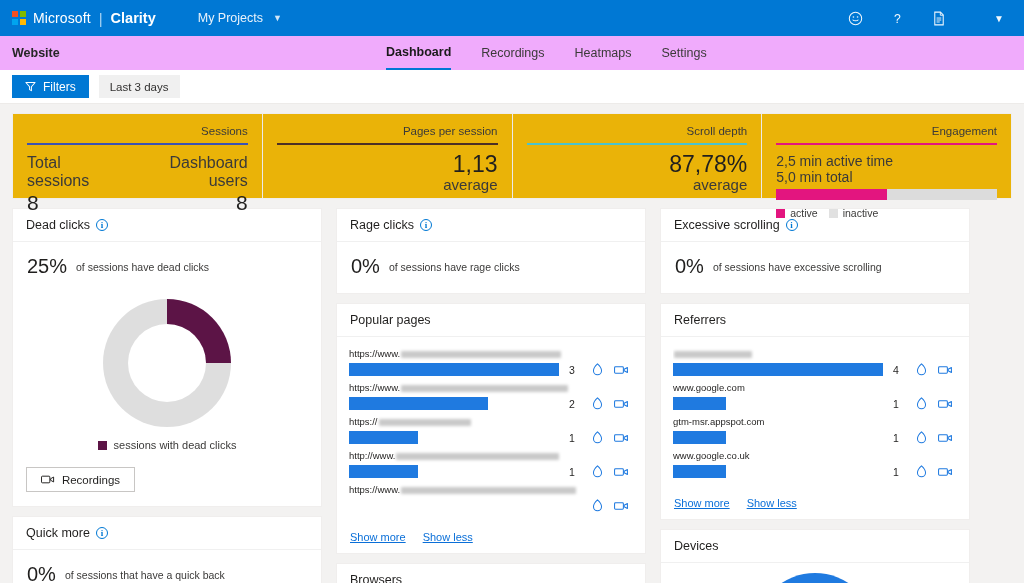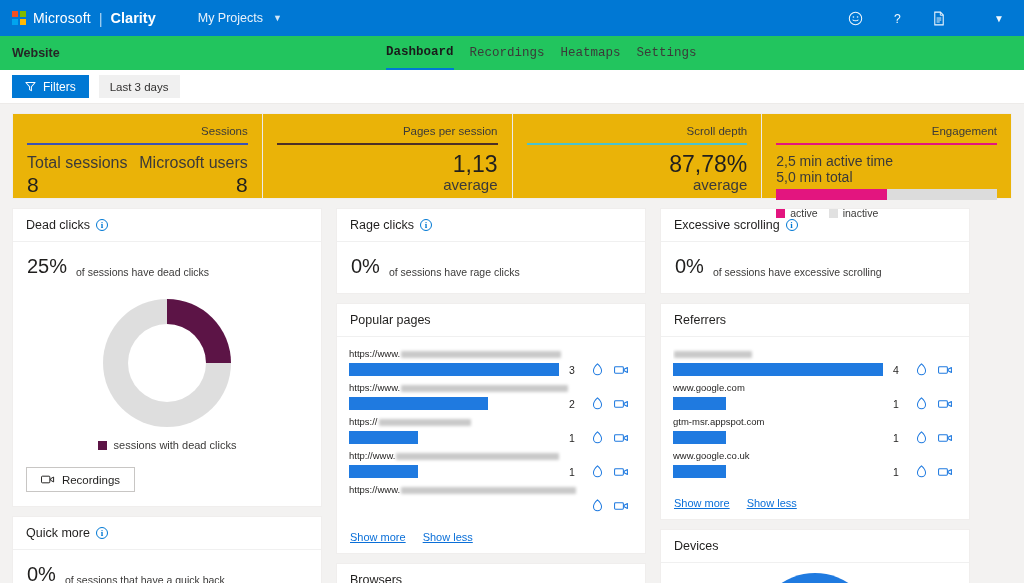--- a/index.html
+++ b/index.html
@@ -29,26 +29,26 @@
     font-size: 12.5px; color: #eaf3fb; cursor: pointer; }
   .projects-menu .chev { margin-left: 10px; font-size: 9px; opacity: .9; }
   .topbar-right { margin-left: auto; display: flex; align-items: center; gap: 24px; }
   .tb-icon { width: 18px; height: 18px; opacity: .95; cursor: pointer;
     display: flex; align-items: center; justify-content: center; }
   .tb-icon svg { display: block; }
   .tb-caret { margin-left: 22px; margin-right: 8px; font-size: 10px; opacity: .95; cursor: pointer; }
 
   
   .navbar {
-    height: 34px; background: #22c55e; display: flex; align-items: center;
+    height: 34px; background: #f0abfc; display: flex; align-items: center;
     padding: 0 12px; position: relative;
   }
   .site-name { font-size: 12.5px; font-weight: 700; color: #262626; }
-  .nav-tabs { position: absolute; left: 386px; bottom: 0; display: flex; gap: 16px; height: 100%;
-    align-items: center; font-family: Liberation Mono, monospace; }
+  .nav-tabs { position: absolute; left: 386px; bottom: 0; display: flex; gap: 30px; height: 100%;
+    align-items: center; }
   .nav-tab { font-size: 12.5px; color: #3b3a39; cursor: pointer; height: 100%;
     display: flex; align-items: center; padding-bottom: 1px; }
   .nav-tab.active { font-weight: 700; color: #1a1a1a; border-bottom: 2.5px solid #0078d4; }
 
   
   .filterbar { height: 34px; background: #fff; display: flex; align-items: center;
     padding: 0 12px; gap: 10px; border-bottom: 1px solid #edebe9; }
   .btn-filters { background: #0078d4; color: #fff; font-size: 12px; height: 23px;
     display: flex; align-items: center; gap: 7px; padding: 0 13px; border: none; cursor: pointer; }
   .btn-filters svg { display: block; }
@@ -78,21 +78,21 @@
   .kpi-big .v { font-size: 23px; color: #201f1e; line-height: 26px; }
   .kpi-big .u { font-size: 15px; color: #3b3a39; margin-top: -1px; }
   .eng-row { display: flex; justify-content: space-between; font-size: 14px;
     color: #3b3a39; margin-top: 8px; flex-direction: column; }
   .eng-track { height: 11px; background: #dcdcdc; margin-top: 4px; position: relative; }
   .eng-fill { height: 11px; background: #e3157f; }
   .eng-legend { display: flex; align-items: center; gap: 5px; margin-top: 7px; font-size: 10.5px; color: #3b3a39; }
   .sw { width: 9px; height: 9px; display: inline-block; }
 
   
-  .pct-row { padding: 13px 14px 15px 14px; display: flex; align-items: flex-end; gap: 9px; }
+  .pct-row { padding: 13px 14px 15px 14px; display: flex; align-items: center; gap: 9px; }
   .pct-num { font-size: 20px; color: #201f1e; }
   .pct-txt { font-size: 10.5px; color: #3b3a39; }
 
   
   .donut-wrap { display: flex; justify-content: center; padding: 6px 0 0 0; }
   .donut { width: 128px; height: 128px; border-radius: 50%;
     background: conic-gradient(#5c1446 0deg 90deg, #dedede 90deg 360deg);
     display: flex; align-items: center; justify-content: center; }
   .donut-hole { width: 78px; height: 78px; border-radius: 50%; background: #fff; }
   .donut-legend { display: flex; align-items: center; justify-content: center; gap: 7px;
@@ -208,21 +208,21 @@
 
       <div class="kpi">
         <div class="kpi-label">Sessions</div>
         <div class="kpi-rule" style="background:#3b52b3"></div>
         <div class="kpi-body">
           <div>
             <div class="kpi-sub">Total sessions</div>
             <div class="kpi-num">8</div>
           </div>
           <div style="text-align:right">
-            <div class="kpi-sub">Microsoft users</div>
+            <div class="kpi-sub">Dashboard users</div>
             <div class="kpi-num">8</div>
           </div>
         </div>
       </div>
 
       <div class="kpi">
         <div class="kpi-label">Pages per session</div>
         <div class="kpi-rule" style="background:#4c2f26"></div>
         <div class="kpi-big">
           <div class="v">1,13</div>

